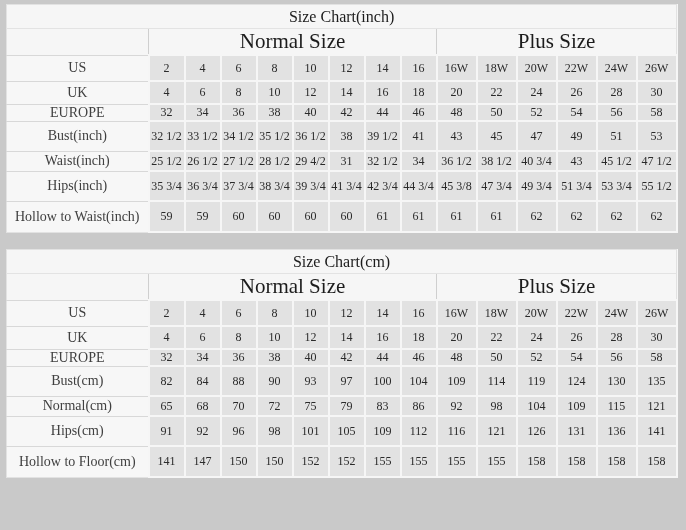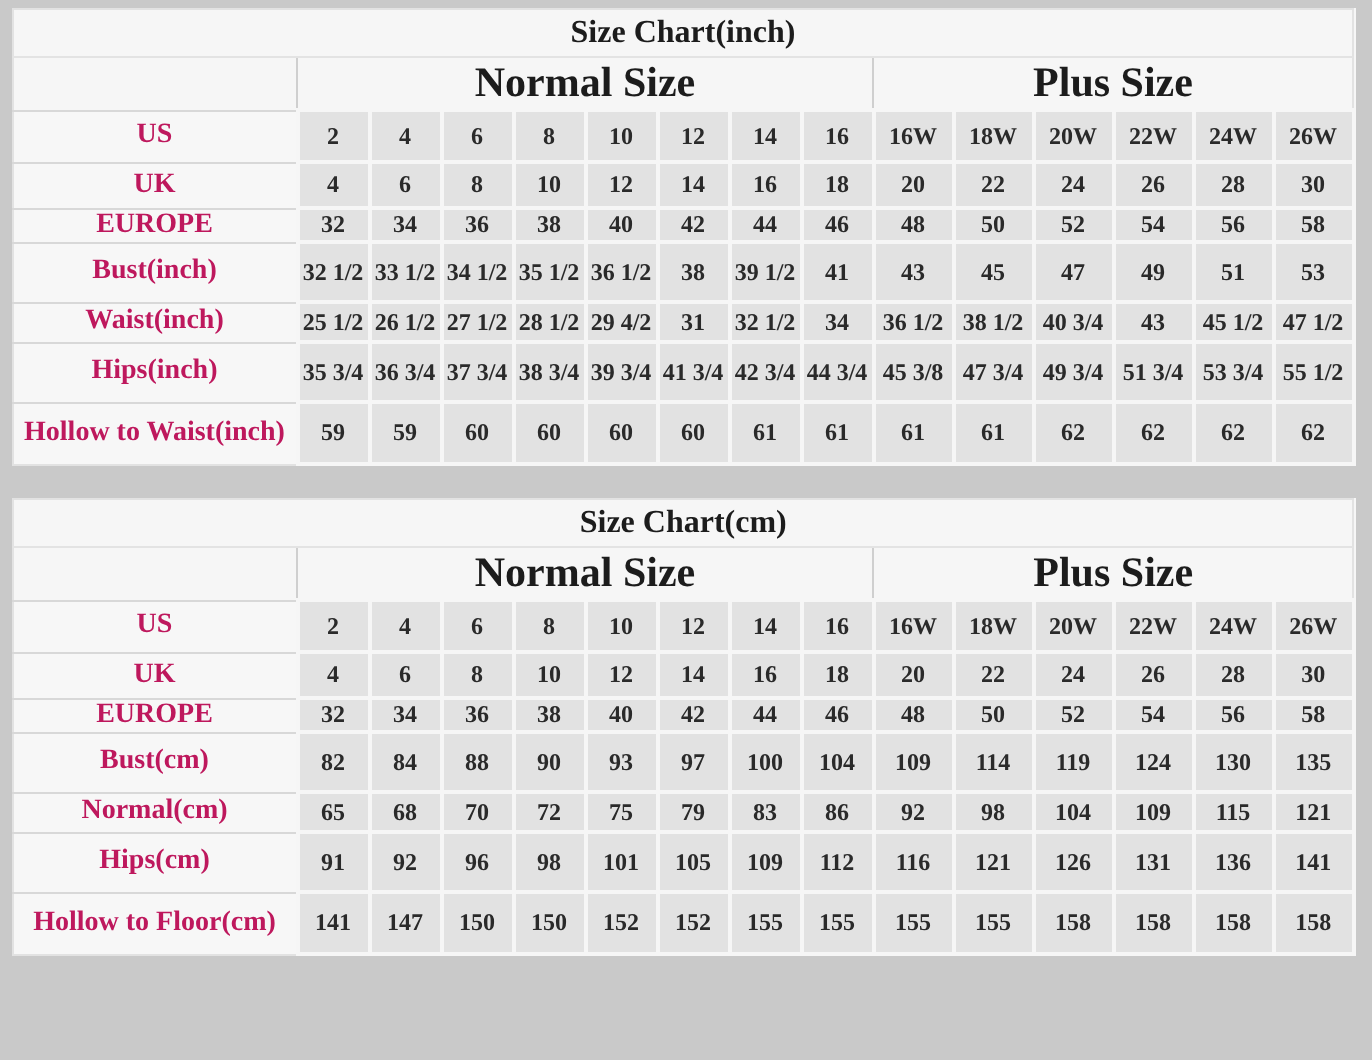--- a/index.html
+++ b/index.html
@@ -9,21 +9,20 @@
   body {
     width: 686px;
     height: 530px;
     background: #c9c9c9;
     font-family: "Liberation Serif", serif;
     color: #222;
     overflow: hidden;
   }
   .page {
     padding: 4px 0 0 6px;
-    font-weight: bold;
   }
   table.size-chart {
     width: 670px;
     border-collapse: collapse;
     table-layout: fixed;
     background: #f6f6f6;
     border: 1px solid #e2e2e2;
   }
   table.size-chart + table.size-chart {
     margin-top: 16px;
@@ -47,21 +46,21 @@
   td.group-cell {
     background: #f6f6f6;
     font-size: 21px;
     color: #1c1c1c;
     border-left: 1px solid #cfcfcf;
   }
   td.label-cell {
     background: #f7f7f7;
     border-top: 1px solid #d8d8d8;
     font-size: 14px;
-    color: #be185d;
+    color: #404040;
     white-space: nowrap;
   }
   td.data-cell {
     background: #e2e2e2;
     border: 2px solid #f6f6f6;
     font-size: 12px;
     color: #2a2a2a;
     white-space: nowrap;
     overflow: hidden;
   }

